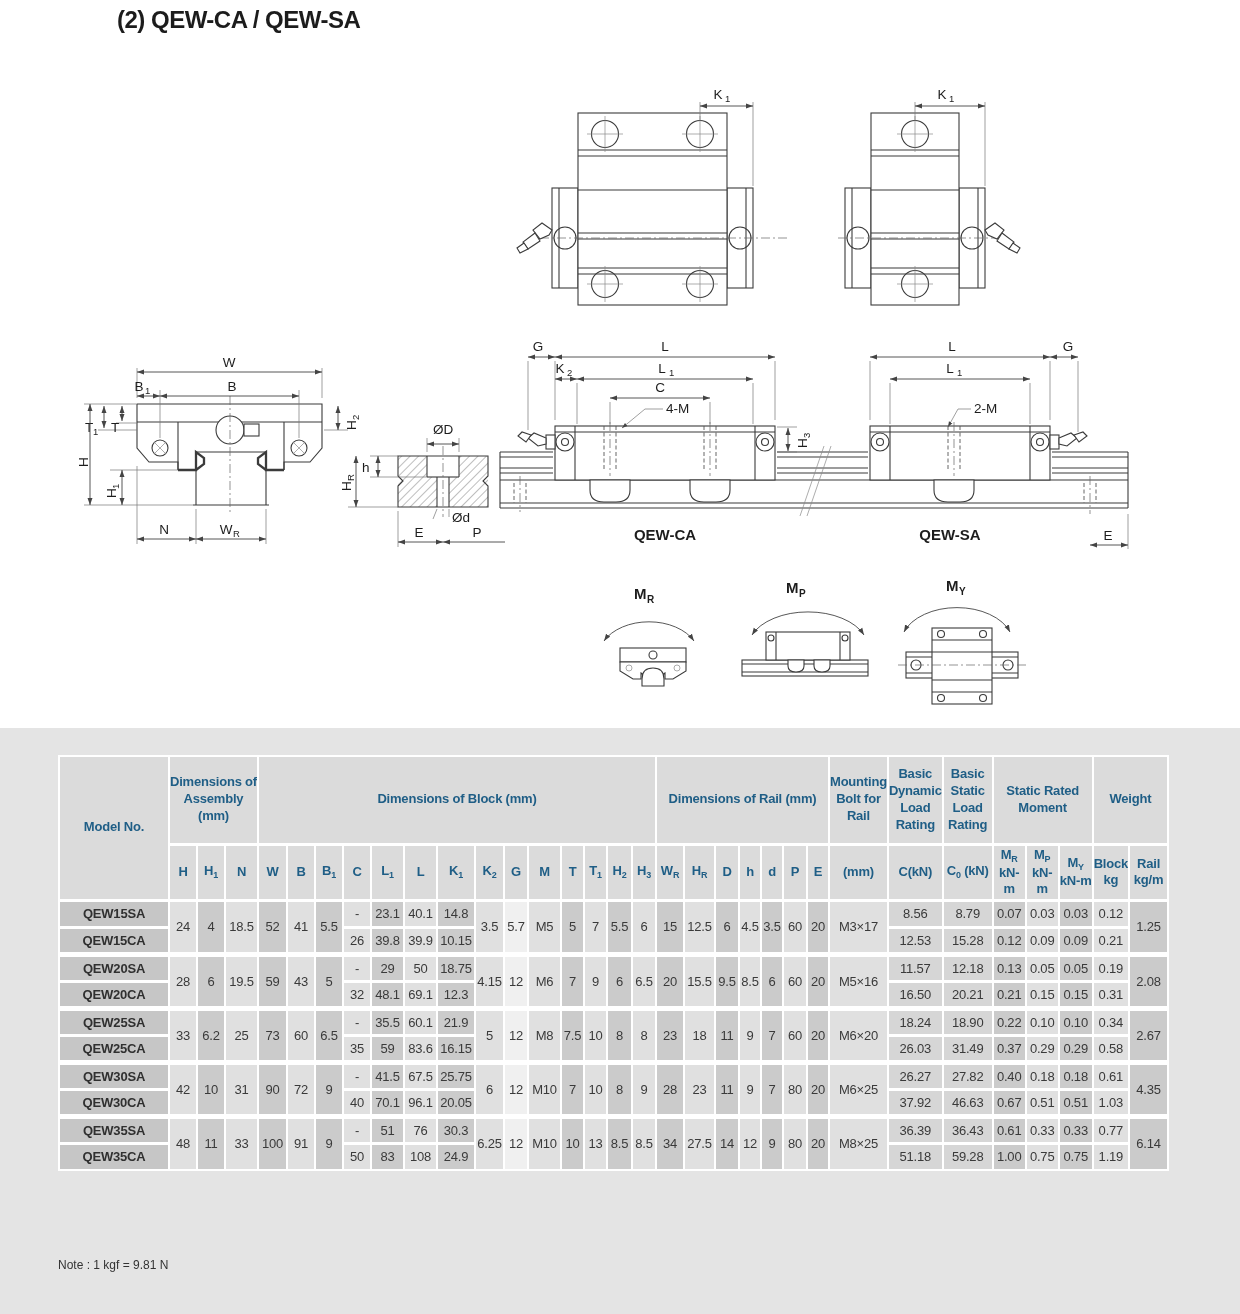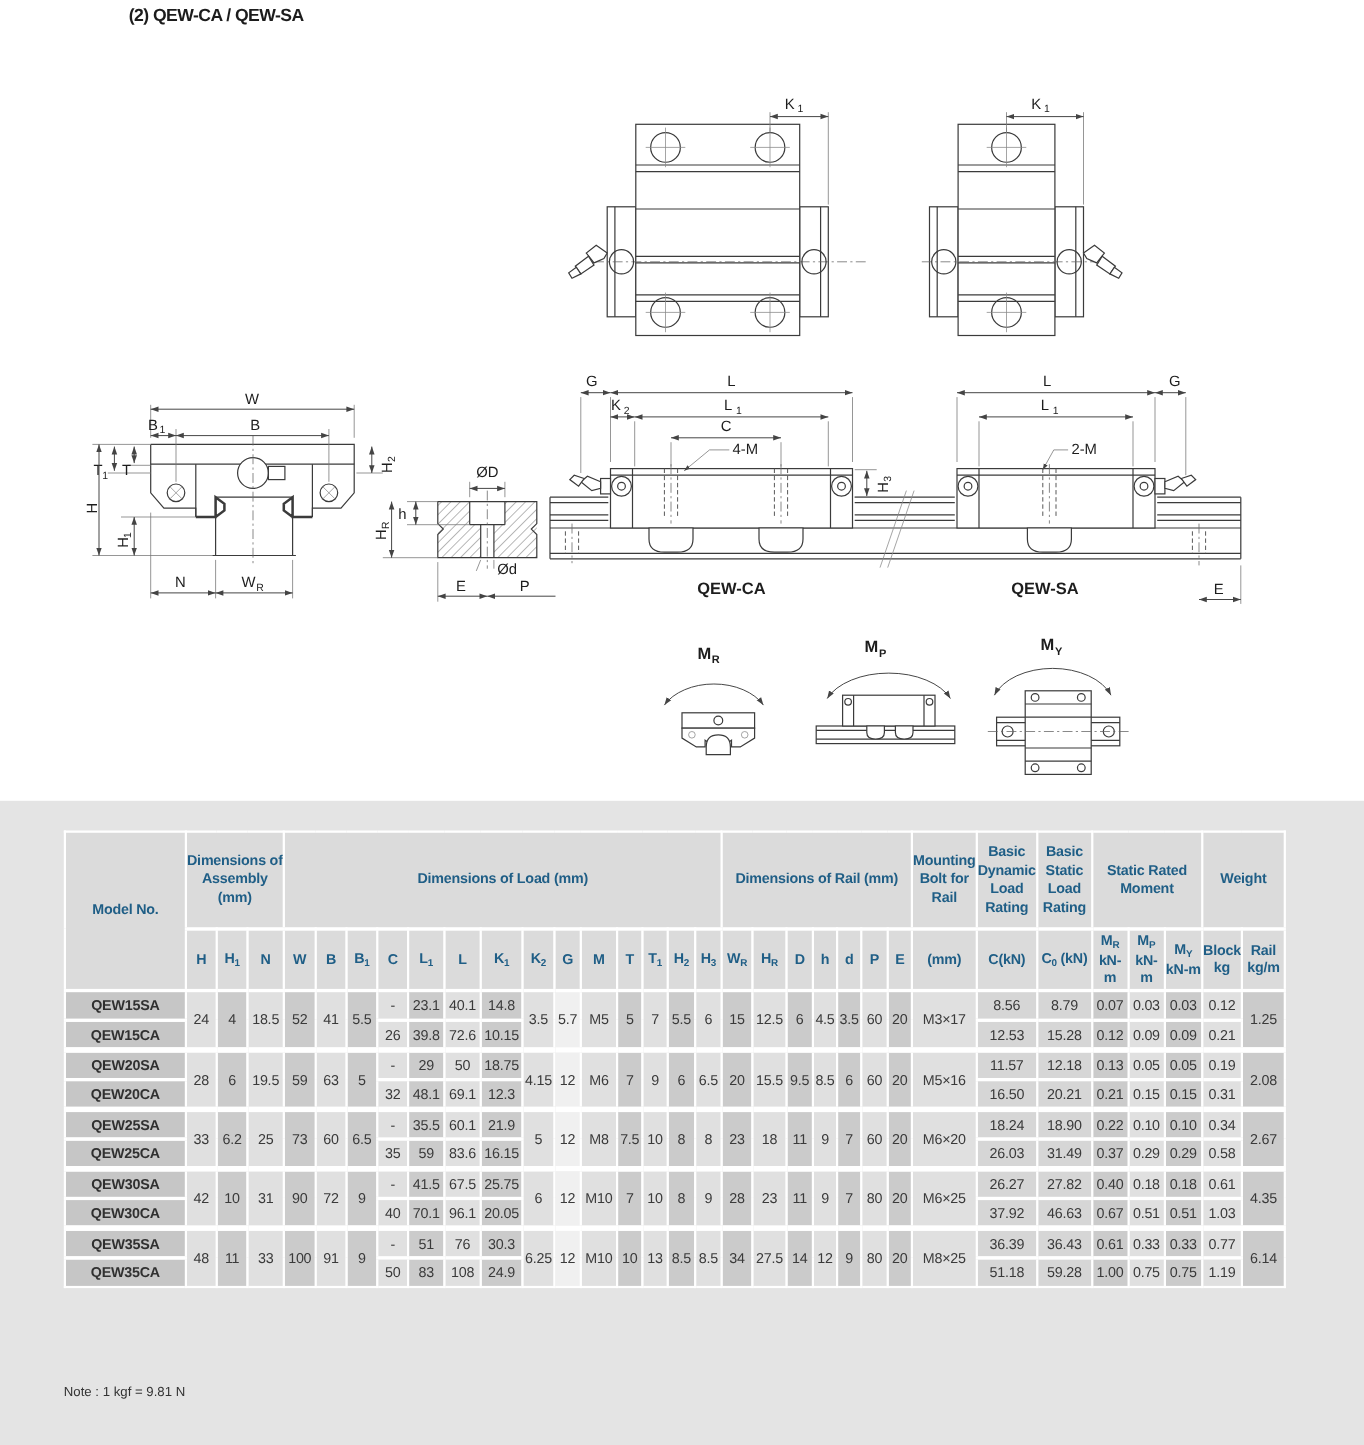--- a/index.html
+++ b/index.html
@@ -1,17 +1,17 @@
 <!DOCTYPE html>
 <html><head>
 <meta charset="utf-8">
 <style>
   html,body{margin:0;padding:0;background:#fff;}
   body{width:1240px;height:1314px;position:relative;font-family:"Liberation Sans",sans-serif;overflow:hidden;}
-  .page-title{position:absolute;left:117px;top:6px;font-size:16px;font-weight:bold;color:#1c1c1c;letter-spacing:-0.5px;}
+  .page-title{position:absolute;left:117px;top:6px;font-size:24px;font-weight:bold;color:#1c1c1c;letter-spacing:-0.5px;}
   #drawing-svg{position:absolute;left:0;top:60px;width:1240px;height:668px;}
   .band{position:absolute;left:0;top:728px;width:1240px;height:586px;background:#e4e4e4;}
   .tablewrap{position:absolute;left:58px;top:27px;}
   table.spec{border-collapse:collapse;table-layout:fixed;font-size:13px;color:#3a3a3a;letter-spacing:-0.2px;}
   table.spec th,table.spec td{border:2px solid #fff;text-align:center;padding:0;overflow:hidden;vertical-align:middle;}
   table.spec thead tr.r1{height:88px;}
   table.spec thead tr.r2{height:56px;}
   table.spec tbody tr{height:27px;}
   table.spec th{background:#dbdbdb;color:#1f5e86;font-weight:bold;font-size:13px;line-height:1.3;}
   table.spec thead th{border-bottom-width:3px;}
@@ -451,21 +451,21 @@
           <col style="width: 33px;">
           <col style="width: 33px;">
           <col style="width: 34px;">
           <col style="width: 34px;">
           <col style="width: 39px;">
         </colgroup>
         <thead>
           <tr class="r1">
             <th rowspan="2">Model No.</th>
             <th colspan="3">Dimensions of Assembly (mm)</th>
-            <th colspan="14">Dimensions of Load (mm)</th>
+            <th colspan="14">Dimensions of Block (mm)</th>
             <th colspan="7">Dimensions of Rail (mm)</th>
             <th colspan="1">Mounting Bolt for Rail</th>
             <th colspan="1">Basic Dynamic Load Rating</th>
             <th colspan="1">Basic Static Load Rating</th>
             <th colspan="3">Static Rated Moment</th>
             <th colspan="2">Weight</th>
           </tr>
           <tr class="r2">
             <th><span><span class="lln"><span>H</span></span></span></th>
             <th><span><span class="lln"><span>H</span><span class="sb">1</span></span></span></th>
@@ -534,38 +534,38 @@
             <td class="c-dark sp">0.07</td>
             <td class="c-light sp">0.03</td>
             <td class="c-dark sp">0.03</td>
             <td class="c-light sp">0.12</td>
             <td class="c-dark" rowspan="2">1.25</td>
           </tr>
           <tr>
             <td class="model c-model sp">QEW15CA</td>
             <td class="c-light">26</td>
             <td class="c-dark">39.8</td>
-            <td class="c-light">72.6</td>
+            <td class="c-light">39.9</td>
             <td class="c-dark">10.15</td>
             <td class="c-mid">12.53</td>
             <td class="c-mid">15.28</td>
             <td class="c-dark">0.12</td>
             <td class="c-light">0.09</td>
             <td class="c-dark">0.09</td>
             <td class="c-light">0.21</td>
           </tr>
         </tbody>
         <tbody class="grp">
           <tr class="splitTop">
             <td class="model c-model sp">QEW20SA</td>
             <td class="c-light" rowspan="2">28</td>
             <td class="c-dark" rowspan="2">6</td>
             <td class="c-light" rowspan="2">19.5</td>
             <td class="c-dark" rowspan="2">59</td>
-            <td class="c-light" rowspan="2">63</td>
+            <td class="c-light" rowspan="2">43</td>
             <td class="c-dark" rowspan="2">5</td>
             <td class="c-light sp">-</td>
             <td class="c-dark sp">29</td>
             <td class="c-light sp">50</td>
             <td class="c-dark sp">18.75</td>
             <td class="c-light" rowspan="2">4.15</td>
             <td class="c-white" rowspan="2">12</td>
             <td class="c-light" rowspan="2">M6</td>
             <td class="c-dark" rowspan="2">7</td>
             <td class="c-light" rowspan="2">9</td>

